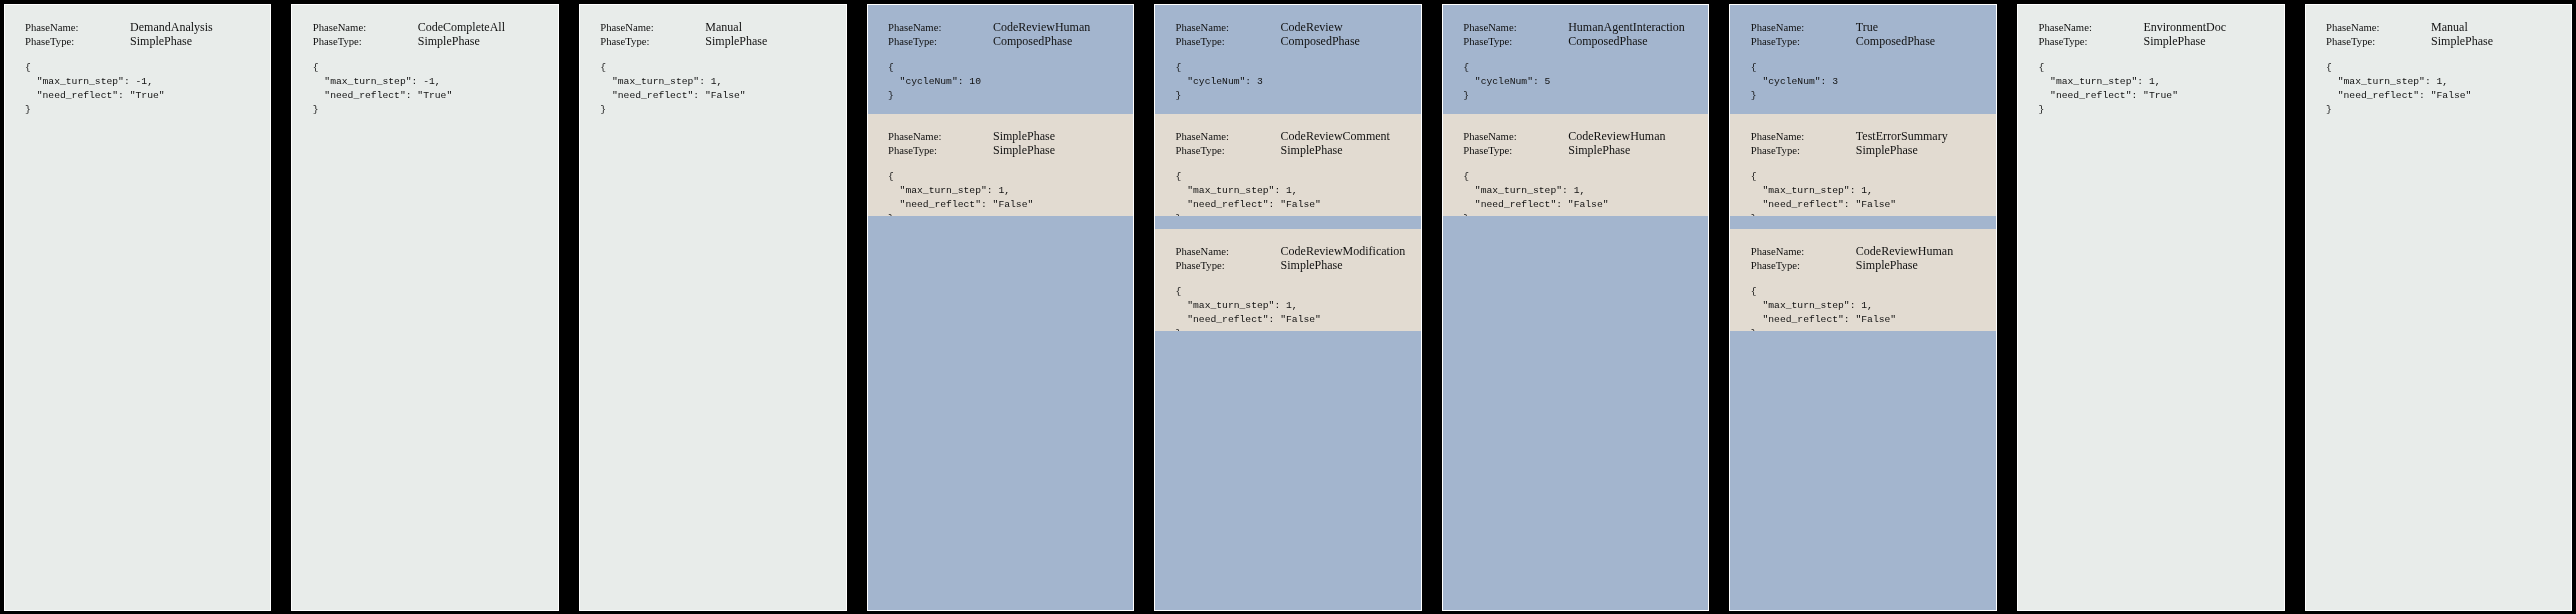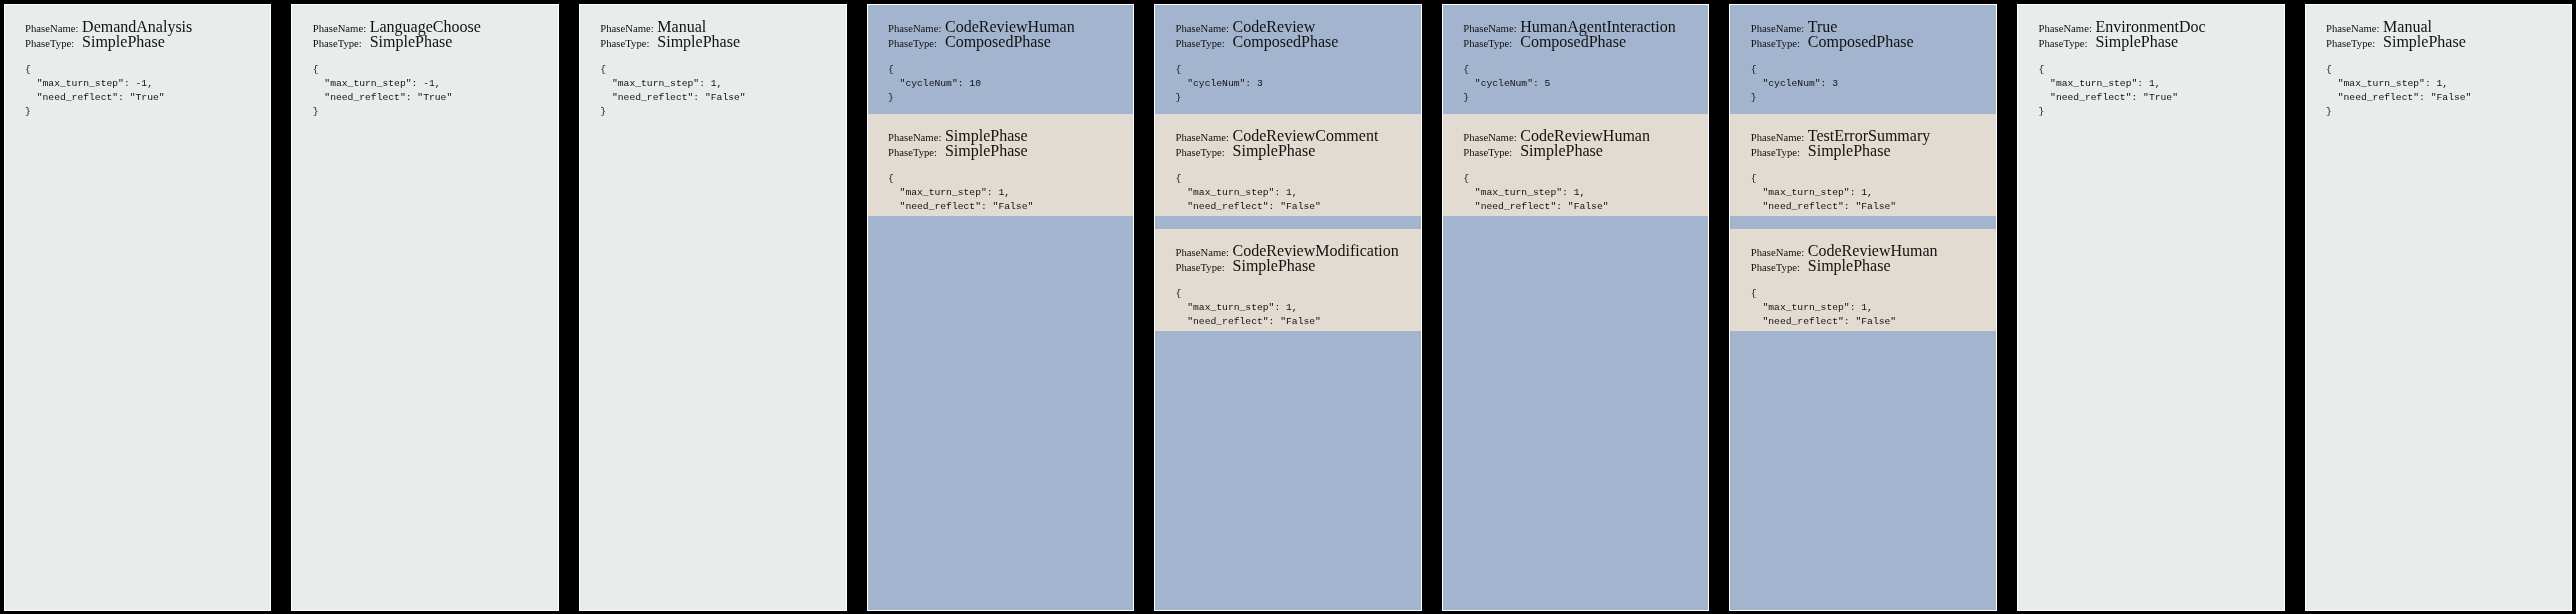--- a/index.html
+++ b/index.html
@@ -59,22 +59,23 @@
   }
   .meta-key {
     font-family: "Liberation Serif", serif;
     font-size: 10.7px;
     color: #111111;
     width: 57px;
     flex: 0 0 57px;
   }
   .meta-val {
     font-family: "Liberation Serif", serif;
-    font-size: 16px;
+    font-size: 12px;
     color: #111111;
+    margin-left: 48px;
   }
   .json-block {
     margin-top: 13px;
     font-family: "Liberation Mono", monospace;
     font-size: 9.7px;
     line-height: 14px;
     color: #111111;
     white-space: pre;
   }
   .json-line { white-space: pre; }
@@ -96,21 +97,21 @@
           </div>
           <div class="json-block"><div class="json-line">{</div><div class="json-line">  "max_turn_step": -1,</div><div class="json-line">  "need_reflect": "True"</div><div class="json-line">}</div></div>
         </div>
       </div>
     </div>
     <div class="panel">
       <div class="section simple-plain" style="flex: 1 1 auto;">
         <div class="block-inner">
           <div class="meta-row">
             <span class="meta-key">PhaseName:</span>
-            <span class="meta-val">LanguageChoose</span>
+            <span class="meta-val">CodeCompleteAll</span>
           </div>
           <div class="meta-row">
             <span class="meta-key">PhaseType:</span>
             <span class="meta-val">SimplePhase</span>
           </div>
           <div class="json-block"><div class="json-line">{</div><div class="json-line">  "max_turn_step": -1,</div><div class="json-line">  "need_reflect": "True"</div><div class="json-line">}</div></div>
         </div>
       </div>
     </div>
     <div class="panel">

